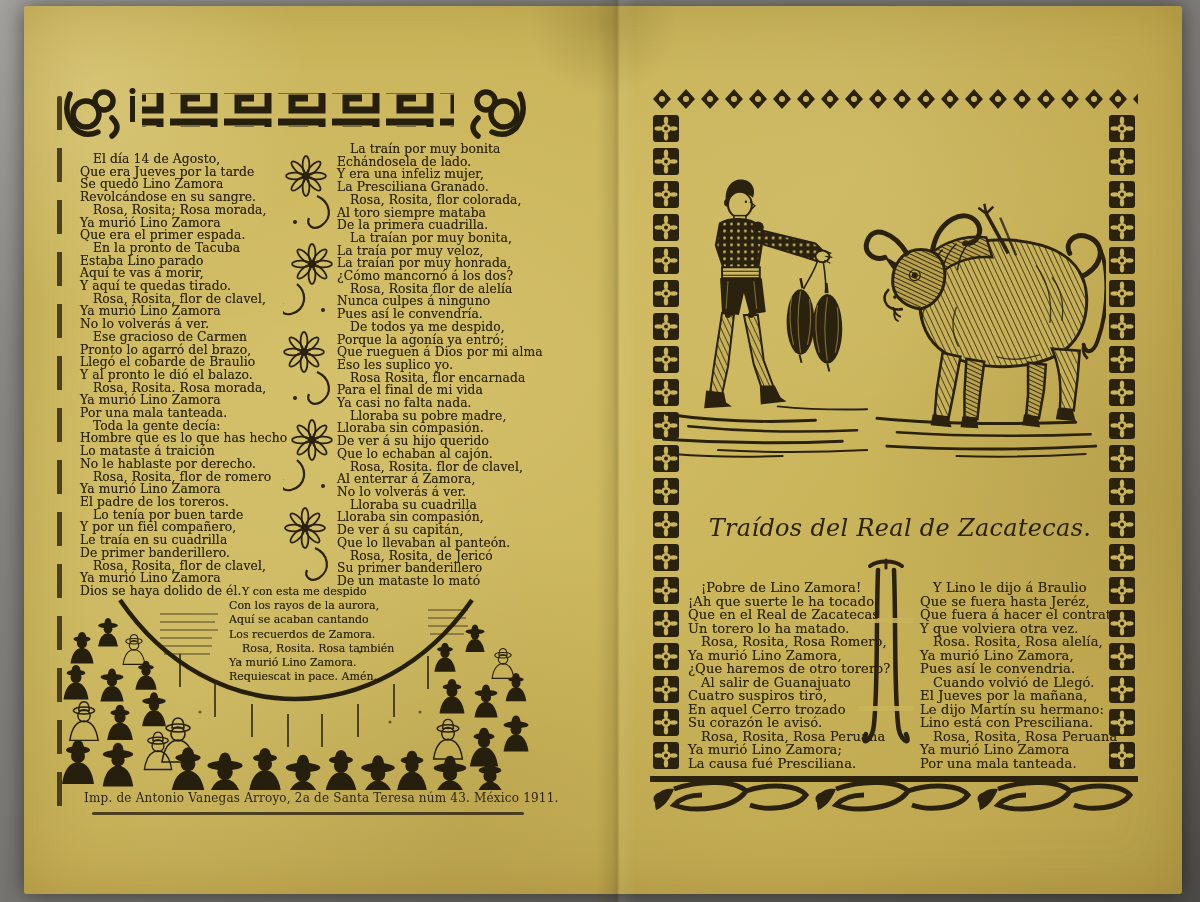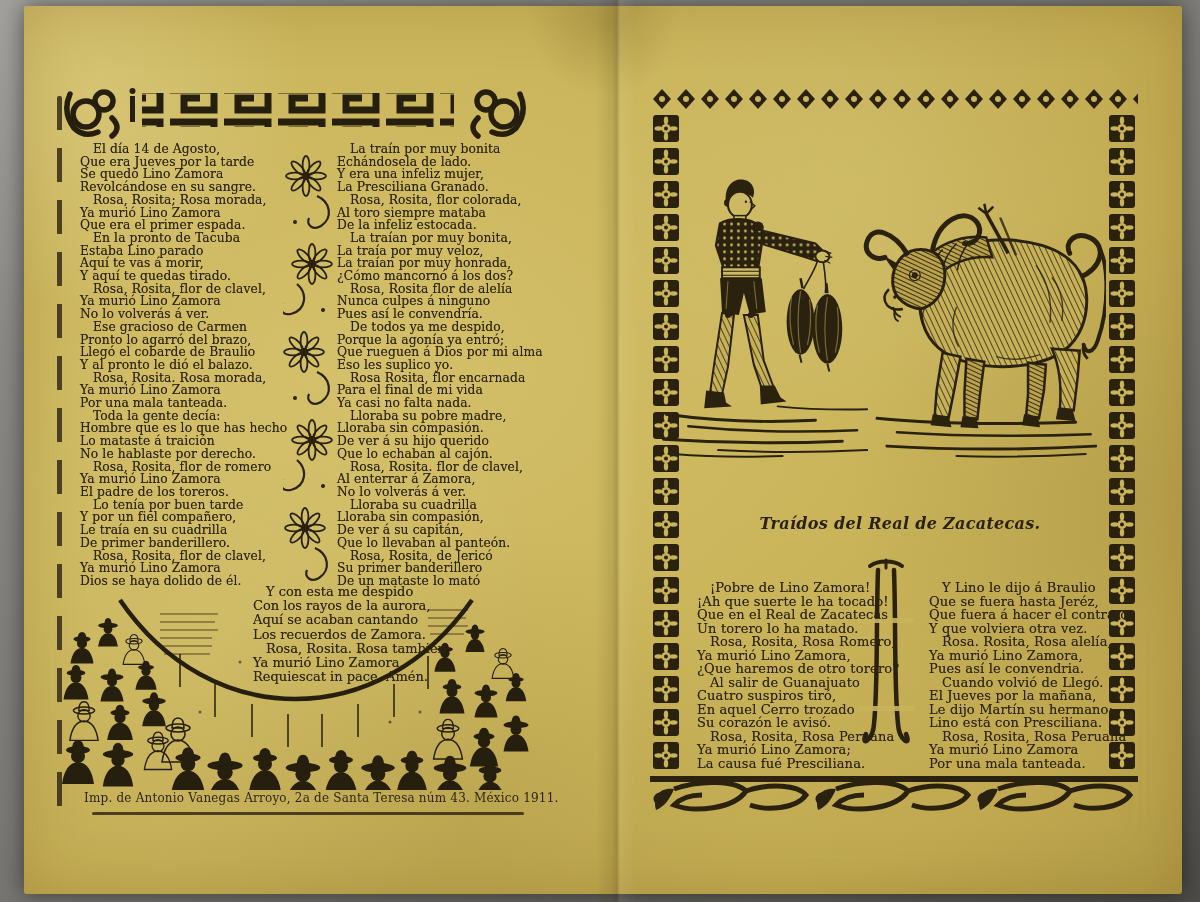--- a/index.html
+++ b/index.html
@@ -15,31 +15,31 @@
       radial-gradient(circle at 50% 2%,rgba(90,68,18,.20),transparent 7%),
       radial-gradient(circle at 96% 55%,rgba(125,98,36,.16),transparent 24%),
       radial-gradient(circle at 38% 92%,rgba(125,98,36,.13),transparent 28%),
       radial-gradient(circle at 72% 18%,rgba(255,250,212,.10),transparent 26%),
       radial-gradient(circle at 16% 70%,rgba(255,250,212,.08),transparent 30%);}
   .fold{position:absolute;left:596px;top:0;width:40px;height:902px;pointer-events:none;
     background:linear-gradient(90deg,transparent 0%,rgba(60,45,10,.12) 40%,rgba(50,38,8,.22) 52%,rgba(255,255,230,.07) 60%,transparent 100%);}
   .abs{position:absolute;}
   .verse{color:#2e2513;text-shadow:0 0 .4px rgba(42,34,15,.55);}
   .page-l .vline{font-size:12.3px;line-height:12.7px;white-space:nowrap;letter-spacing:.1px;}
-  .page-r .vline{font-size:13px;line-height:13.5px;white-space:nowrap;letter-spacing:.15px;margin-left:9px;}
-  .closing .vline{font-size:13px;line-height:14.2px;margin-left:24px;}
+  .page-r .vline{font-size:13px;line-height:13.5px;white-space:nowrap;letter-spacing:.15px;}
+  .closing .vline{font-size:11px;line-height:14.2px;}
   .vline.first{padding-left:13px;}
   .imprint{font-size:12px;letter-spacing:.2px;text-align:left;color:#2e2513;white-space:nowrap;}
   .imprint-rule{height:3px;background:#2a220f;opacity:.8;border-radius:2px;}
   .edge-rule{background:repeating-linear-gradient(180deg,#2a220f 0 34px,transparent 34px 52px);opacity:.8;border-radius:2px;}
   .big-title{width:420px;text-align:center;color:#241d0e;white-space:nowrap;}
   .big-title .inner{display:inline-block;font-weight:bold;transform:scaleY(1.15);transform-origin:top center;}
   .t1 .inner{font-size:33px;letter-spacing:2px;text-shadow:1.3px 1.3px 0 rgba(40,31,12,.30);}
   .t2 .inner{font-size:34px;letter-spacing:1px;transform:scaleY(1.08);text-shadow:1.6px 1.6px 0 rgba(40,31,12,.28);}
-  .t3{font-size:16px;font-weight:bold;font-style:italic;letter-spacing:.3px;transform:none;}
+  .t3{font-size:24px;font-weight:normal;font-style:italic;letter-spacing:.3px;transform:none;}
   svg{display:block;}
 </style>
 </head>
 <body>
 
 <div class="scene">
   <div class="paper"></div>
   <div class="stains"></div>
 
   <svg class="abs" style="left:60px;top:84px" width="470" height="58" viewBox="0 0 470 58">
@@ -58,21 +58,21 @@
       <circle cx="72.5" cy="7" r="3" fill="#261f0e"></circle>
     <rect x="82" y="9" width="312" height="34" fill="url(#mk)"></rect>
     <g transform="translate(470,0) scale(-1,1)" fill="none" stroke="#261f0e" stroke-width="5.5" stroke-linecap="round">
       <circle cx="26" cy="30" r="13"></circle>
         <circle cx="44" cy="17" r="9"></circle>
       <path d="M10,10 Q2,28 14,44 Q24,54 38,48"></path>
         <path d="M52,34 Q62,44 52,52"></path>
     </g>
   </svg>
 
-  <div class="abs verse page-l" style="left:80px;top:143px;width:230px">
+  <div class="abs verse page-l" style="left:80px;top:153px;width:230px">
       <div class="vline first">El día 14 de Agosto,</div>
       <div class="vline">Que era Jueves por la tarde</div>
       <div class="vline">Se quedó Lino Zamora</div>
       <div class="vline">Revolcándose en su sangre.</div>
       <div class="vline first">Rosa, Rosita; Rosa morada,</div>
       <div class="vline">Ya murió Lino Zamora</div>
       <div class="vline">Que era el primer espada.</div>
       <div class="vline first">En la pronto de Tacuba</div>
       <div class="vline">Estaba Lino parado</div>
       <div class="vline">Aquí te vas á morir,</div>
@@ -134,21 +134,21 @@
       <circle cx="40" cy="334" r="2" fill="#2a220f"></circle>
   </svg>
 
   <div class="abs verse page-l" style="left:337px;top:143px;width:230px">
       <div class="vline first">La traín por muy bonita</div>
       <div class="vline">Echándosela de lado.</div>
       <div class="vline">Y era una infeliz mujer,</div>
       <div class="vline">La Presciliana Granado.</div>
       <div class="vline first">Rosa, Rosita, flor colorada,</div>
       <div class="vline">Al toro siempre mataba</div>
-      <div class="vline">De la infeliz estocada.</div>
+      <div class="vline">De la primera cuadrilla.</div>
       <div class="vline first">La traían por muy bonita,</div>
       <div class="vline">La traía por muy veloz,</div>
       <div class="vline">La traían por muy honrada,</div>
       <div class="vline">¿Cómo mancornó á los dos?</div>
       <div class="vline first">Rosa, Rosita flor de alelía</div>
       <div class="vline">Nunca culpes á ninguno</div>
       <div class="vline">Pues así le convendría.</div>
       <div class="vline first">De todos ya me despido,</div>
       <div class="vline">Porque la agonía ya entró;</div>
       <div class="vline">Que rueguen á Dios por mi alma</div>

